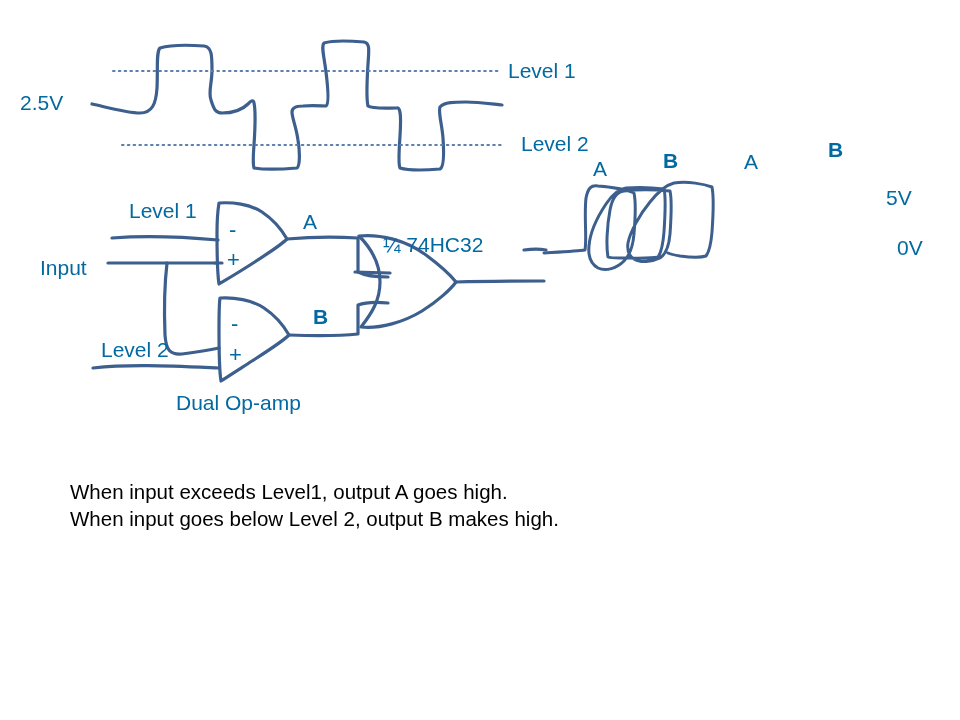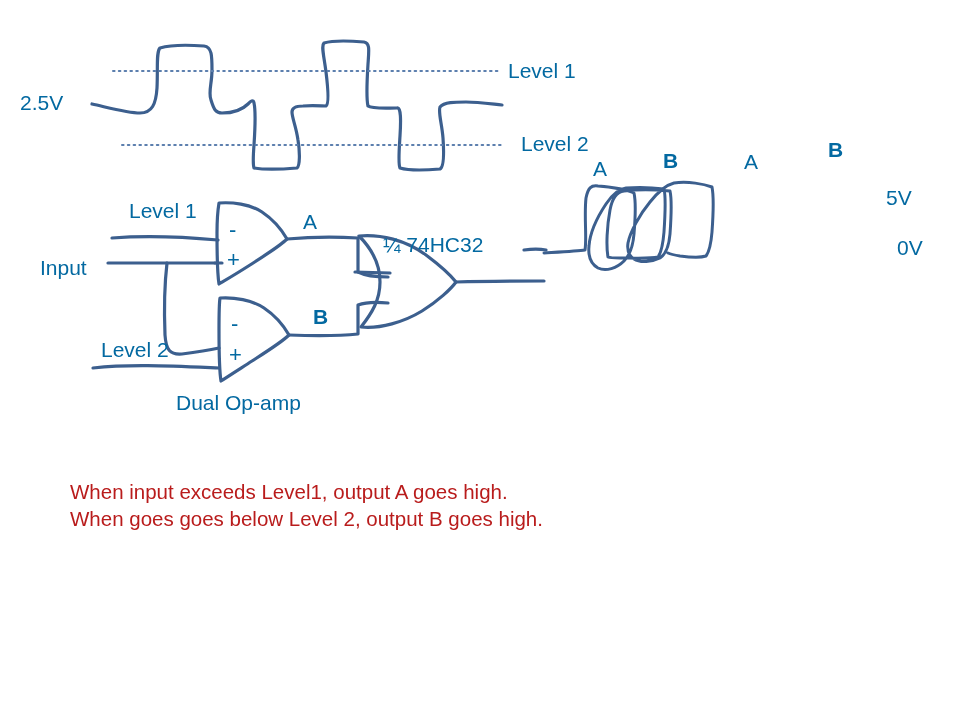--- a/index.html
+++ b/index.html
@@ -31,21 +31,21 @@
     font-family: "Liberation Sans", sans-serif;
     font-size: 21px;
     line-height: 1;
     white-space: nowrap;
   }
   .lbl.bold { font-weight: bold; }
   .caption-block {
     position: absolute;
     left: 70px;
     top: 478px;
-    color: #b91c1c;
+    color: #000000;
     font-family: "Liberation Sans", sans-serif;
     font-size: 20.5px;
     line-height: 27px;
     white-space: nowrap;
   }
   .caption-line { display: block; }
 </style>
 </head>
 <body>
 
@@ -204,16 +204,16 @@
   <div class="lbl" style="left:593px; top:158px;">A</div>
   <div class="lbl bold" style="left:663px; top:150px;">B</div>
   <div class="lbl" style="left:744px; top:151px;">A</div>
   <div class="lbl bold" style="left:828px; top:139px;">B</div>
 
   <div class="lbl" style="left:886px; top:187px;">5V</div>
   <div class="lbl" style="left:897px; top:237px;">0V</div>
 
   <div class="caption-block">
     <span class="caption-line">When input exceeds Level1, output A goes high.</span>
-    <span class="caption-line">When goes goes below Level 2, output B goes high.</span>
+    <span class="caption-line">When input goes below Level 2, output B makes high.</span>
   </div>
 
 </div>
 
 </body></html>

